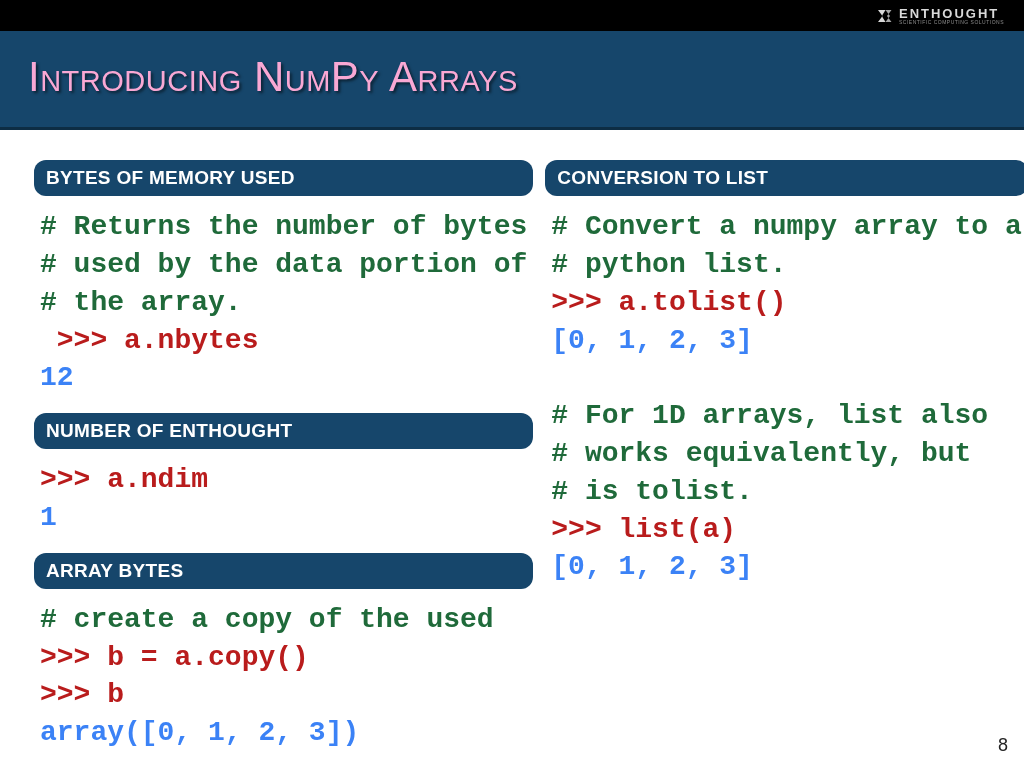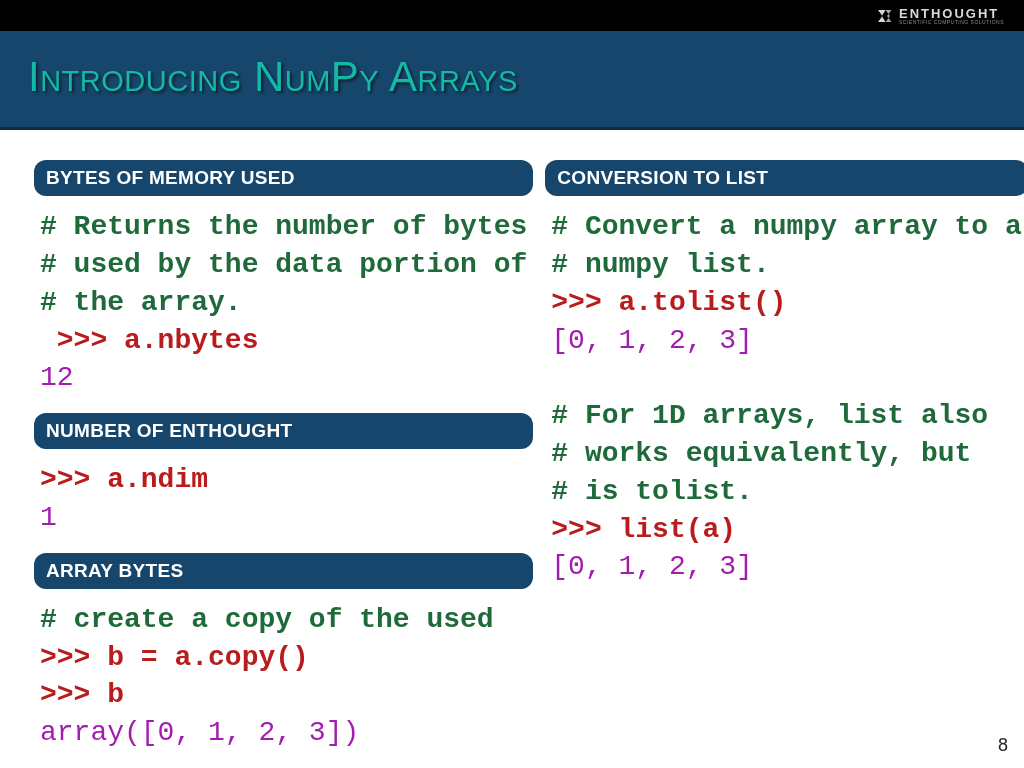--- a/index.html
+++ b/index.html
@@ -4,29 +4,29 @@
 <style>
   * { margin: 0; padding: 0; box-sizing: border-box; }
   html, body { width: 1024px; height: 768px; font-family: Arial, Helvetica, sans-serif; background: #fff; }
   .slide { width: 1024px; height: 768px; position: relative; background: #ffffff; display: flex; flex-direction: column; }
   .topbar { height: 40px; background: #000; display: flex; justify-content: flex-end; padding-right: 20px; padding-left: 20px; }
   .logo { display: flex; align-items: center; gap: 6px; color: #d9d9d9; font-size: 11px; letter-spacing: 1px; }
   .logo-mark { width: 18px; height: 18px; display: inline-block; }
   .logo-text { font-weight: 700; font-size: 13px; letter-spacing: 2px; }
   .logo-sub { font-size: 5px; letter-spacing: 0.5px; color: #8a8a8a; display: block; margin-top: -2px; }
   .titlebar { background: #16466b; padding: 22px 28px 26px; border-bottom: 3px solid #0d2d44; }
-  .title { color: #14b8a6; font-size: 42px; font-weight: 400; letter-spacing: 0.5px; text-shadow: 2px 2px 3px rgba(0,0,0,0.55); font-variant: small-caps; }
+  .title { color: #f9a8d4; font-size: 42px; font-weight: 400; letter-spacing: 0.5px; text-shadow: 2px 2px 3px rgba(0,0,0,0.55); font-variant: small-caps; }
   .content { flex: 1; display: flex; padding: 30px 28px 0; gap: 0; position: relative; }
   .col { flex: 1; padding: 0 6px; }
   .divider { width: 1px; background: #b8b8b8; }
   .section-header { background: #16466b; color: #fff; font-weight: 700; font-size: 19px; padding: 7px 12px; letter-spacing: 0.3px; margin-bottom: 8px; border-radius: 12px; }
   .code { font-family: "Courier New", Courier, monospace; font-size: 28px; line-height: 1.35; font-weight: 700; padding: 4px 6px 16px; white-space: pre; }
   .comment { color: #1f6a3a; }
   .prompt  { color: #b91c1c; }
-  .out     { color: #a21caf; font-weight: 400; }
+  .out     { color: #3b82f6; font-weight: 700; }
   .pagenum { position: absolute; right: 16px; bottom: 12px; font-size: 18px; color: #222; }
 </style>
 </head>
 <body>
 
 <div class="slide">
 
   <div class="topbar">
     <div class="logo">
       <span class="logo-mark">
@@ -68,21 +68,21 @@
 <span class="out">array([0, 1, 2, 3])</span></div>
 
     </div>
 
     <div class="divider"></div>
 
     <div class="col">
 
       <div class="section-header">CONVERSION TO LIST</div>
       <div class="code"><span class="comment"># Convert a numpy array to a</span>
-<span class="comment"># numpy list.</span>
+<span class="comment"># python list.</span>
 <span class="prompt">&gt;&gt;&gt; a.tolist()</span>
 <span class="out">[0, 1, 2, 3]</span>
 
 <span class="comment"># For 1D arrays, list also</span>
 <span class="comment"># works equivalently, but</span>
 <span class="comment"># is tolist.</span>
 <span class="prompt">&gt;&gt;&gt; list(a)</span>
 <span class="out">[0, 1, 2, 3]</span></div>
 
     </div>

